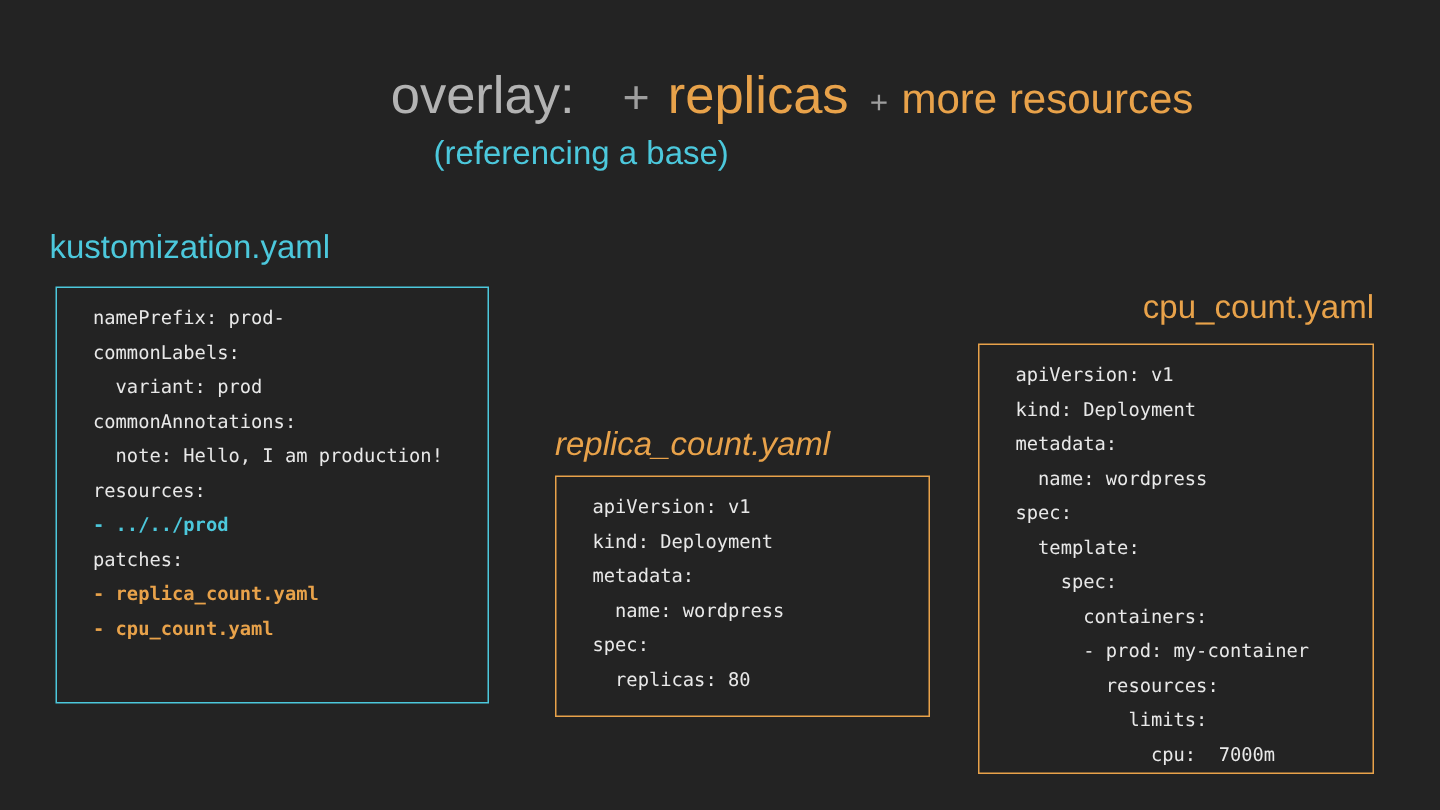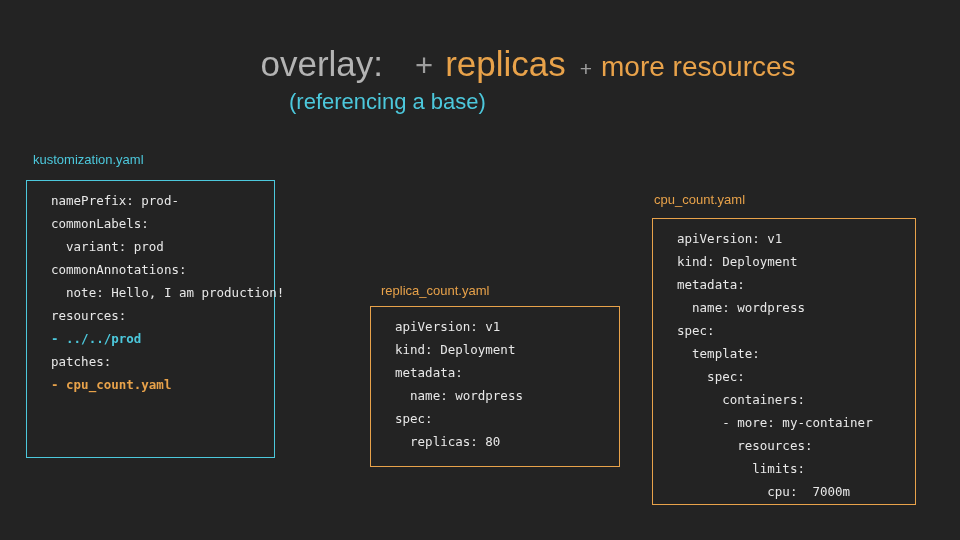--- a/index.html
+++ b/index.html
@@ -46,21 +46,21 @@
     position: absolute;
     left: 289px;
     top: 89px;
     font-size: 22px;
     color: var(--cyan, #4cc8dc);
   }
 
   
   .filebox { position: absolute; }
   .file-label {
-    font-size: 13px;
+    font-size: 22px;
     margin-bottom: 12px;
   }
   .label-cyan   { color: var(--cyan, #4cc8dc); }
   .label-orange { color: var(--orange, #e8a24a); }
   .code-box {
     box-sizing: border-box;
     background: transparent;
     padding: 8px 0 0 24px;
   }
   .border-cyan   { border: 1.5px solid var(--cyan, #4cc8dc); }
@@ -70,28 +70,28 @@
     font-size: 12.5px;
     line-height: 23px;
     white-space: pre;
     color: var(--code, #e8e8e8);
   }
   .c-cyan   { color: var(--cyan, #4cc8dc); font-weight: bold; }
   .c-orange { color: var(--orange, #e8a24a); font-weight: bold; }
 
   #box-kustomization { left: 26px;  top: 152px; }
   #box-kustomization .file-label { margin-left: 7px; margin-bottom: 13px; }
-  #box-kustomization .code-box { width: 249px; height: 278px; }
+  #box-kustomization .code-box { width: 289px; height: 278px; margin-left: 11px; }
 
   #box-replica { left: 370px; top: 283px; }
-  #box-replica .file-label { margin-left: 11px; margin-bottom: 8px; }
+  #box-replica .file-label { margin-bottom: 8px; font-style: italic; }
   #box-replica .code-box { width: 250px; height: 161px; }
 
   #box-cpu { left: 652px; top: 192px; }
-  #box-cpu .file-label { margin-left: 2px; margin-bottom: 11px; }
+  #box-cpu .file-label { margin-left: 23px; margin-bottom: 11px; text-align: right; }
   #box-cpu .code-box { width: 264px; height: 287px; }
 </style>
 </head>
 <body>
 
 <div class="slide">
 
   <div class="title-row">
     <span class="t-big t-gray m-overlay">overlay:</span>
     <span class="t-big t-plus m-plus1">+</span>
@@ -105,20 +105,21 @@
     <div class="file-label label-cyan">kustomization.yaml</div>
     <div class="code-box border-cyan">
         <div class="code-line">namePrefix: prod-</div>
         <div class="code-line">commonLabels:</div>
         <div class="code-line">  variant: prod</div>
         <div class="code-line">commonAnnotations:</div>
         <div class="code-line">  note: Hello, I am production!</div>
         <div class="code-line">resources:</div>
         <div class="code-line c-cyan">- ../../prod</div>
         <div class="code-line">patches:</div>
+        <div class="code-line c-orange">- replica_count.yaml</div>
         <div class="code-line c-orange">- cpu_count.yaml</div>
       </div>
   </div>
 
   <div class="filebox" id="box-replica">
     <div class="file-label label-orange">replica_count.yaml</div>
     <div class="code-box border-orange">
         <div class="code-line">apiVersion: v1</div>
         <div class="code-line">kind: Deployment</div>
         <div class="code-line">metadata:</div>
@@ -132,20 +133,20 @@
     <div class="file-label label-orange">cpu_count.yaml</div>
     <div class="code-box border-orange">
         <div class="code-line">apiVersion: v1</div>
         <div class="code-line">kind: Deployment</div>
         <div class="code-line">metadata:</div>
         <div class="code-line">  name: wordpress</div>
         <div class="code-line">spec:</div>
         <div class="code-line">  template:</div>
         <div class="code-line">    spec:</div>
         <div class="code-line">      containers:</div>
-        <div class="code-line">      - more: my-container</div>
+        <div class="code-line">      - prod: my-container</div>
         <div class="code-line">        resources:</div>
         <div class="code-line">          limits:</div>
         <div class="code-line">            cpu:  7000m</div>
       </div>
   </div>
 
 </div>
 
 </body></html>

